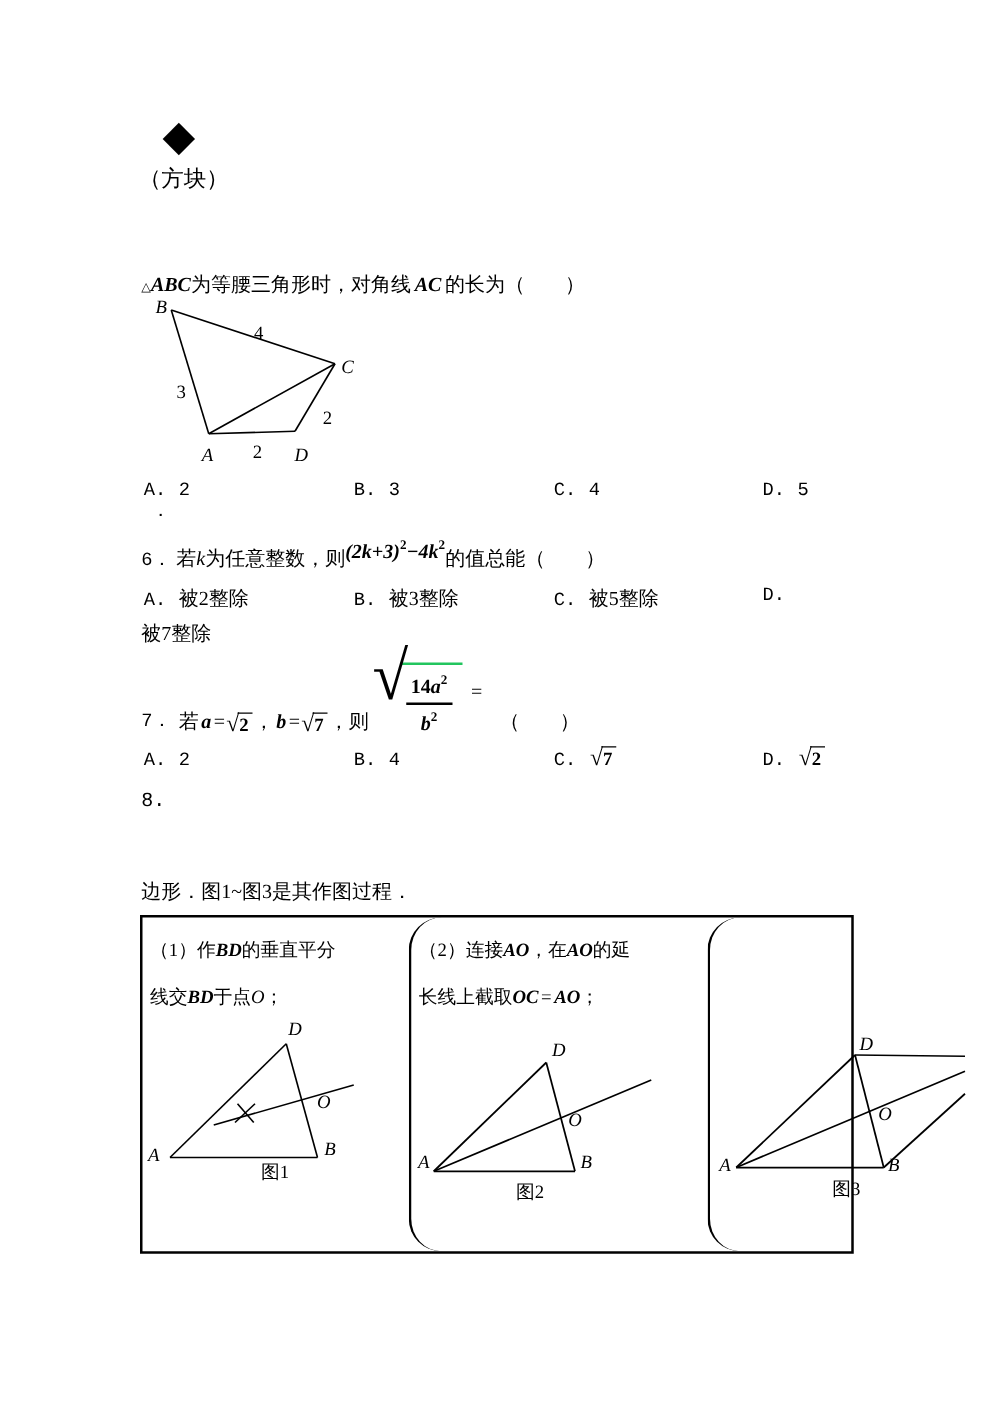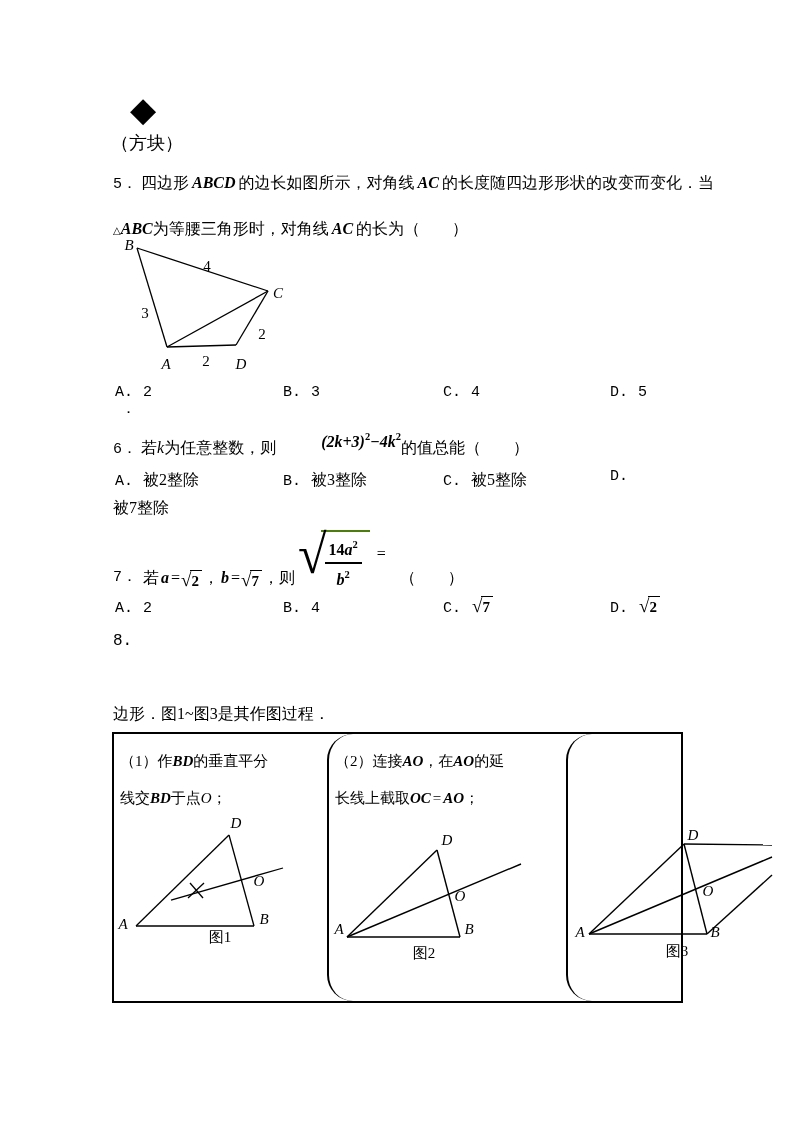--- a/index.html
+++ b/index.html
@@ -5,30 +5,30 @@
   html,body{margin:0;padding:0;background:#fff;}
   .page{position:relative;width:794px;height:1123px;background:#fff;overflow:hidden;
         font-family:"Liberation Serif","DejaVu Serif",serif;color:#000;}
   .abs{position:absolute;}
   .cn{font-size:16px;line-height:24px;white-space:nowrap;}
   .math{font-style:italic;font-weight:bold;font-family:"Liberation Serif","DejaVu Serif",serif;}
   .ivar{font-style:italic;}
   .mono{font-family:"Liberation Mono","DejaVu Sans Mono",monospace;font-size:15px;}
   .opt{display:flex;align-items:baseline;gap:10px;white-space:nowrap;}
   sup.s{font-size:10.5px;font-weight:bold;position:relative;top:-1px;font-style:normal;}
-  .q6f{position:relative;top:-6px;font-weight:bold;font-style:italic;font-size:16px;margin-left:45px;}
+  .q6f{position:relative;top:-6px;font-weight:bold;font-style:italic;font-size:16px;}
   .diamond{font-family:"DejaVu Sans",sans-serif;font-size:34px;line-height:34px;}
   
   .sq{display:inline-flex;align-items:flex-start;font-weight:bold;margin:0 1px;}
   .sq .sign{font-size:19px;line-height:19px;font-weight:normal;}
   .sq .under{border-top:1.6px solid #000;padding:2px 3px 0 1px;font-size:15px;line-height:16px;margin-left:-1px;}
   
   .bigroot{display:inline-flex;align-items:flex-start;margin:0 3px;}
   .bigroot .sign{font-size:52px;line-height:56px;font-weight:normal;transform:scaleY(1.05);}
-  .bigroot .under{border-top:2px solid #4d7c0f;padding:4px 8px 0 4px;margin-left:-6px;margin-top:3px;}
+  .bigroot .under{border-top:2px solid #22c55e;padding:4px 8px 0 4px;margin-left:-6px;margin-top:16px;}
   .frac{display:inline-flex;flex-direction:column;align-items:center;font-weight:bold;font-size:16px;line-height:19px;}
   .frac .num{padding:0 2px 2px;}
   .frac .den{border-top:2px solid #000;padding:2px 12px 0;}
   .q7row{display:flex;align-items:flex-end;}
   .q7row .bl{line-height:22px;}
   .raised{margin-bottom:26px;margin-left:4px;font-size:16px;}
   
   .ctable{position:absolute;left:112px;top:732px;width:571px;height:271px;border:2px solid #000;
           display:flex;box-sizing:border-box;}
   .ccell{position:relative;box-sizing:border-box;padding:9px 4px 0 6px;font-size:15px;line-height:37px;border-radius:26px;}
@@ -44,24 +44,20 @@
   svg line{stroke:#000;}
 </style>
 </head>
 <body>
 
 <div class="page">
 
   <div class="abs diamond" style="left:130px;top:92px;">◆</div>
   <div class="abs cn" style="left:111px;top:131px;font-size:18px;">（方块）</div>
 
-  <div class="abs cn" style="left:113px;top:171px;">
-    <span class="mono">5．</span>
-    <span>四边形</span><span class="math" style="margin:0 3px;">ABCD</span><span>的边长如图所示，对角线</span><span class="math" style="margin:0 3px;">AC</span><span>的长度随四边形形状的改变而变化．当</span>
-  </div>
   <div class="abs cn" style="left:113px;top:217px;">
     <span style="font-size:10px;">△</span><span class="math">ABC</span><span>为等腰三角形时，对角线</span><span class="math" style="margin:0 3px;">AC</span><span>的长为（　　）</span>
   </div>
 
   <svg class="q5svg" style="left:112px;top:228px;" width="176" height="150" viewBox="0 0 176 150">
     <g>
       <line x1="25" y1="20" x2="156" y2="63" stroke-width="1.3"></line>
       <line x1="25" y1="20" x2="55" y2="119" stroke-width="1.3"></line>
       <line x1="55" y1="119" x2="124" y2="117" stroke-width="1.3"></line>
       <line x1="124" y1="117" x2="156" y2="63" stroke-width="1.3"></line>

